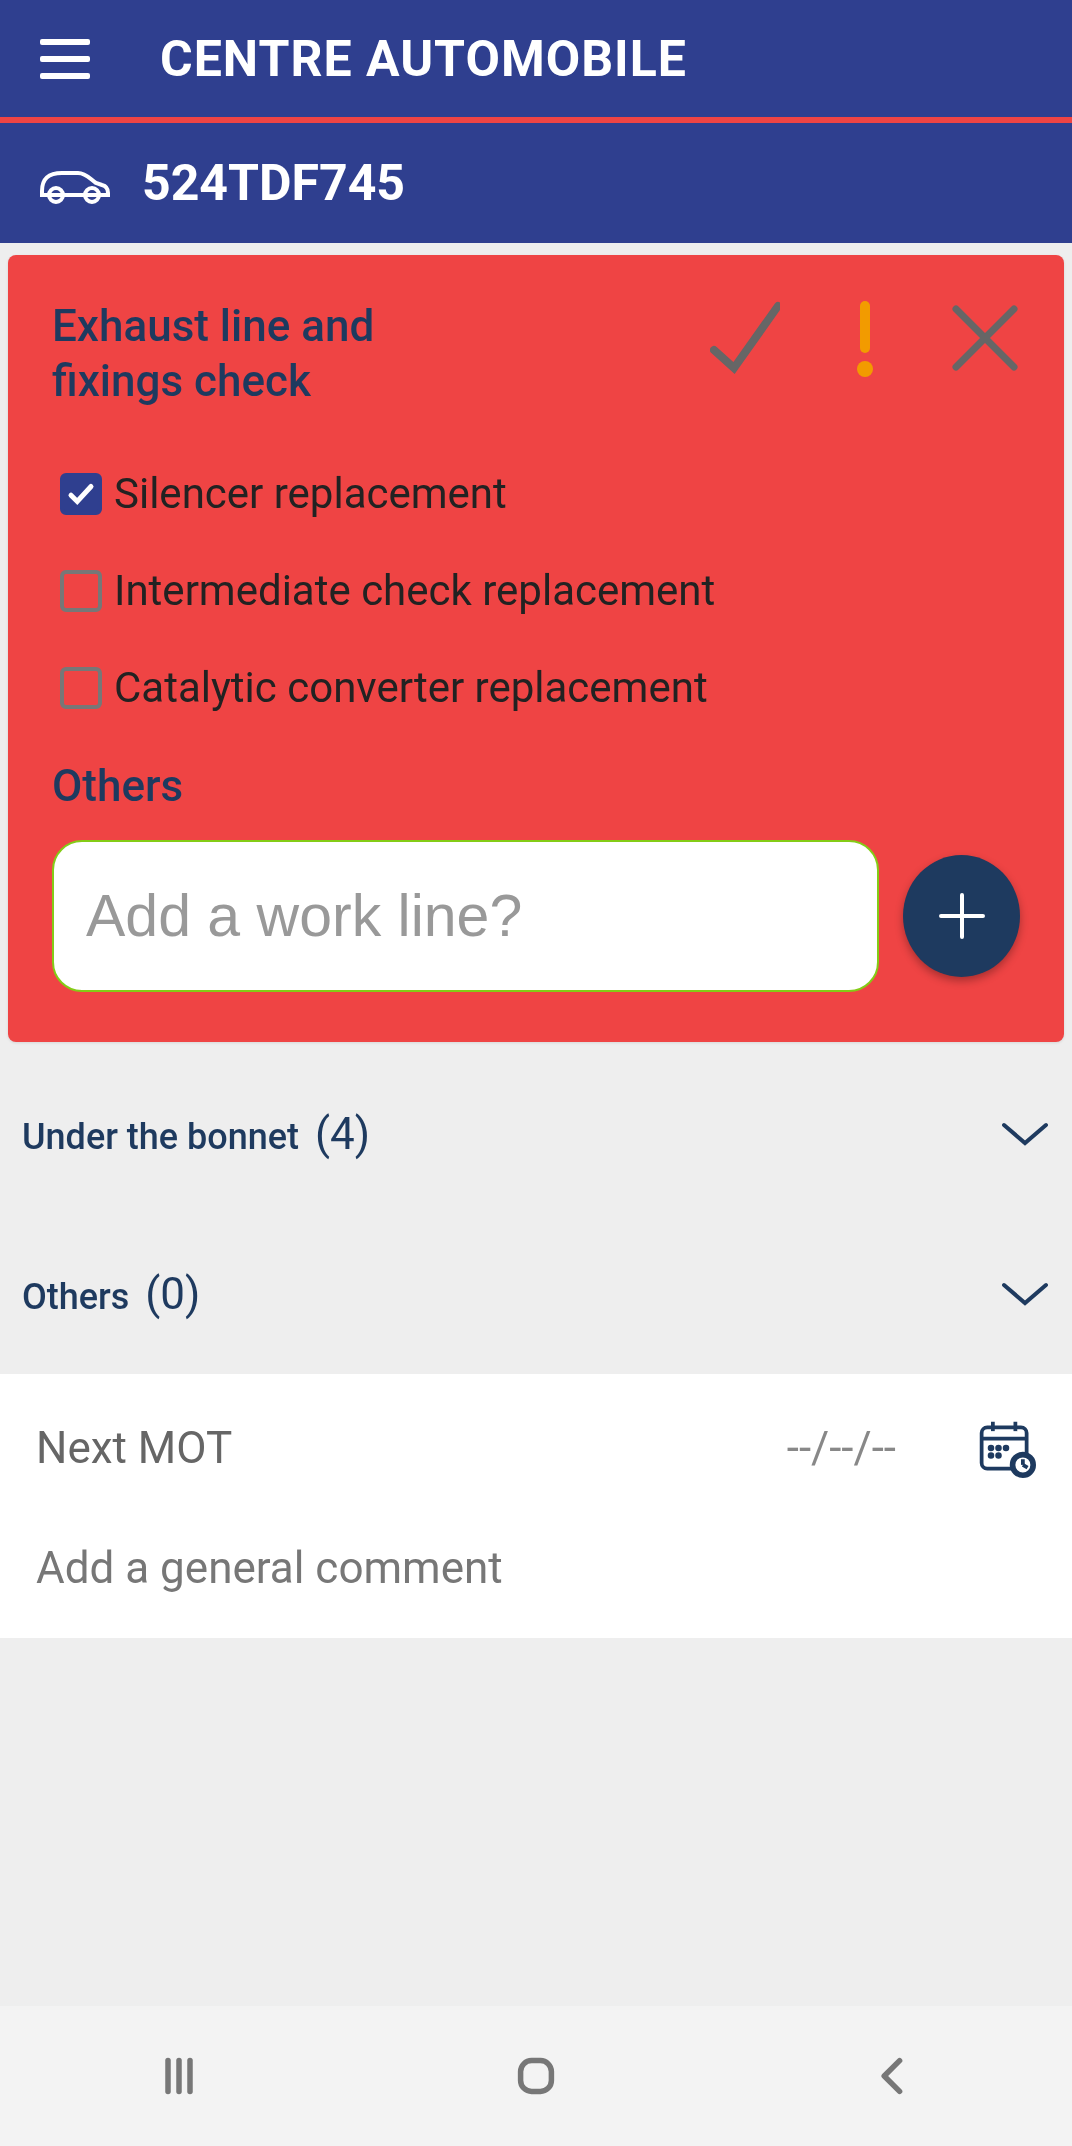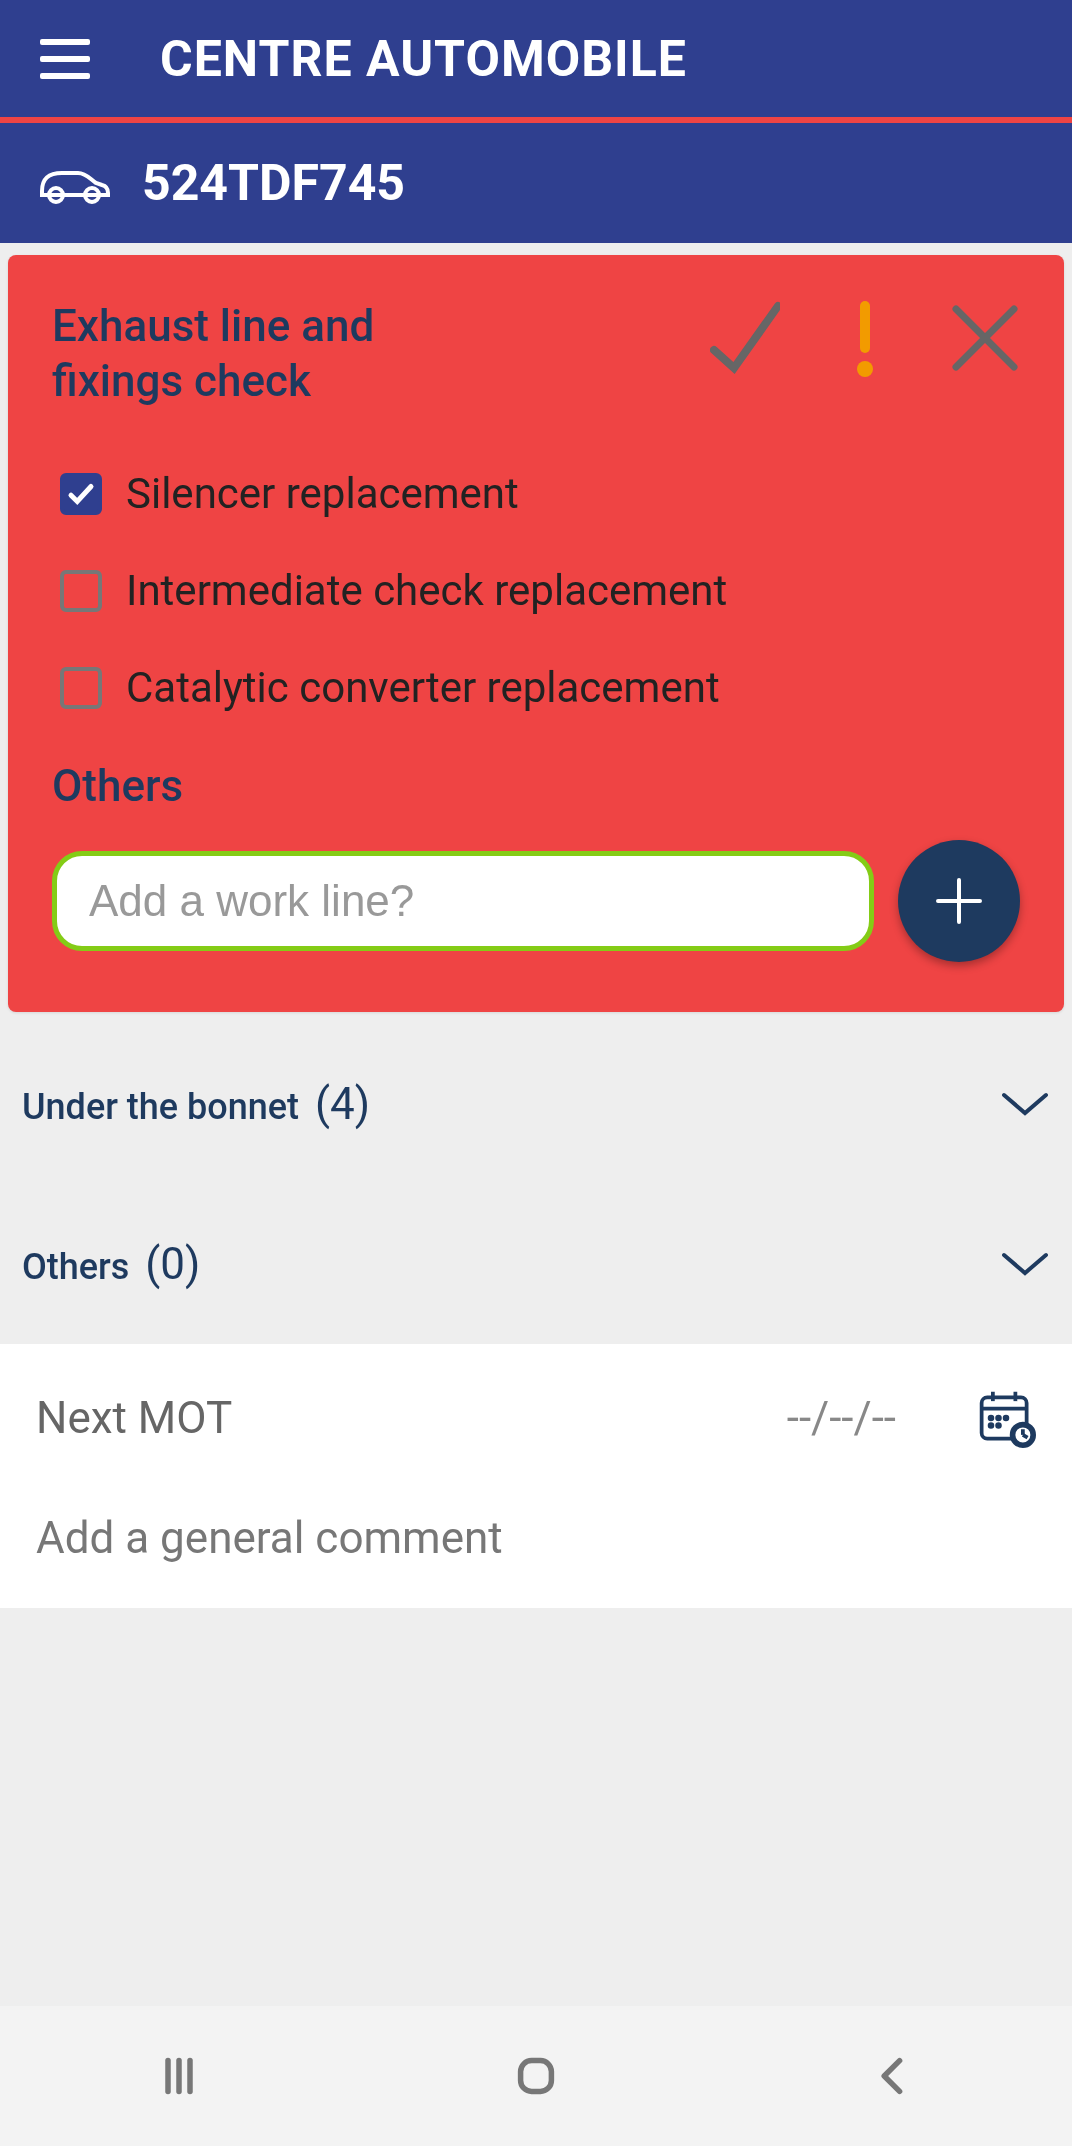--- a/index.html
+++ b/index.html
@@ -54,21 +54,21 @@
   .section-title {
     color: #1e3a5f; font-size: 44px; font-weight: 500; max-width: 400px; line-height: 1.25;
   }
   .status-icons {
     display: flex; gap: 50px; align-items: center;
     padding-top: 4px;
   }
   .status-icon { width: 70px; height: 70px; display: flex; align-items: center; justify-content: center; cursor: pointer; }
   
   .checkbox-row {
-    display: flex; align-items: center; gap: 24px;
+    display: flex; align-items: center; gap: 12px;
     margin-bottom: 48px;
   }
   .checkbox {
     width: 42px; height: 42px; border: 4px solid #777; border-radius: 6px;
     display: flex; align-items: center; justify-content: center; cursor: pointer;
     flex-shrink: 0; margin-left: 8px;
   }
   .checkbox.checked {
     background: #2f3f8f; border-color: #2f3f8f;
   }
@@ -76,22 +76,22 @@
     font-size: 42px; color: #222;
   }
   
   .others-label {
     color: #1e3a5f; font-size: 44px; font-weight: 500; margin-top: 20px; margin-bottom: 28px;
   }
   .input-row {
     display: flex; align-items: center; gap: 24px;
   }
   .work-input {
-    flex: 1; height: 100px; border: 5px solid #84cc16; border-radius: 30px;
-    font-size: 44px; padding: 0 32px; color: #333;
+    flex: 1; height: 152px; border: 2px solid #84cc16; border-radius: 30px;
+    font-size: 59px; padding: 0 32px; color: #333;
     outline: none;
   }
   .work-input::placeholder { color: #999; }
   .add-btn {
     width: 122px; height: 122px; border-radius: 50%;
     background: #1e3a5f; display: flex; align-items: center; justify-content: center;
     cursor: pointer; box-shadow: 0 4px 8px rgba(0,0,0,0.3);
   }
   
   .accordion {

